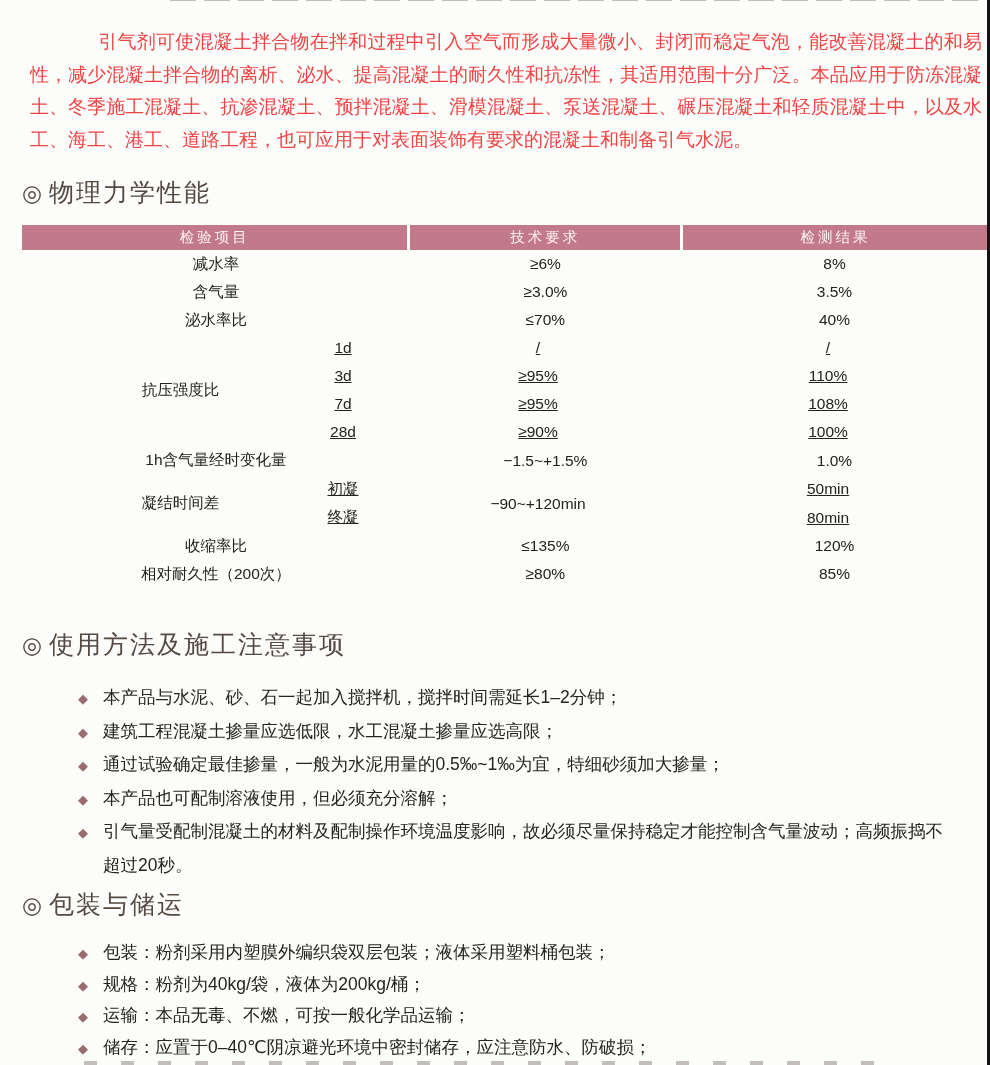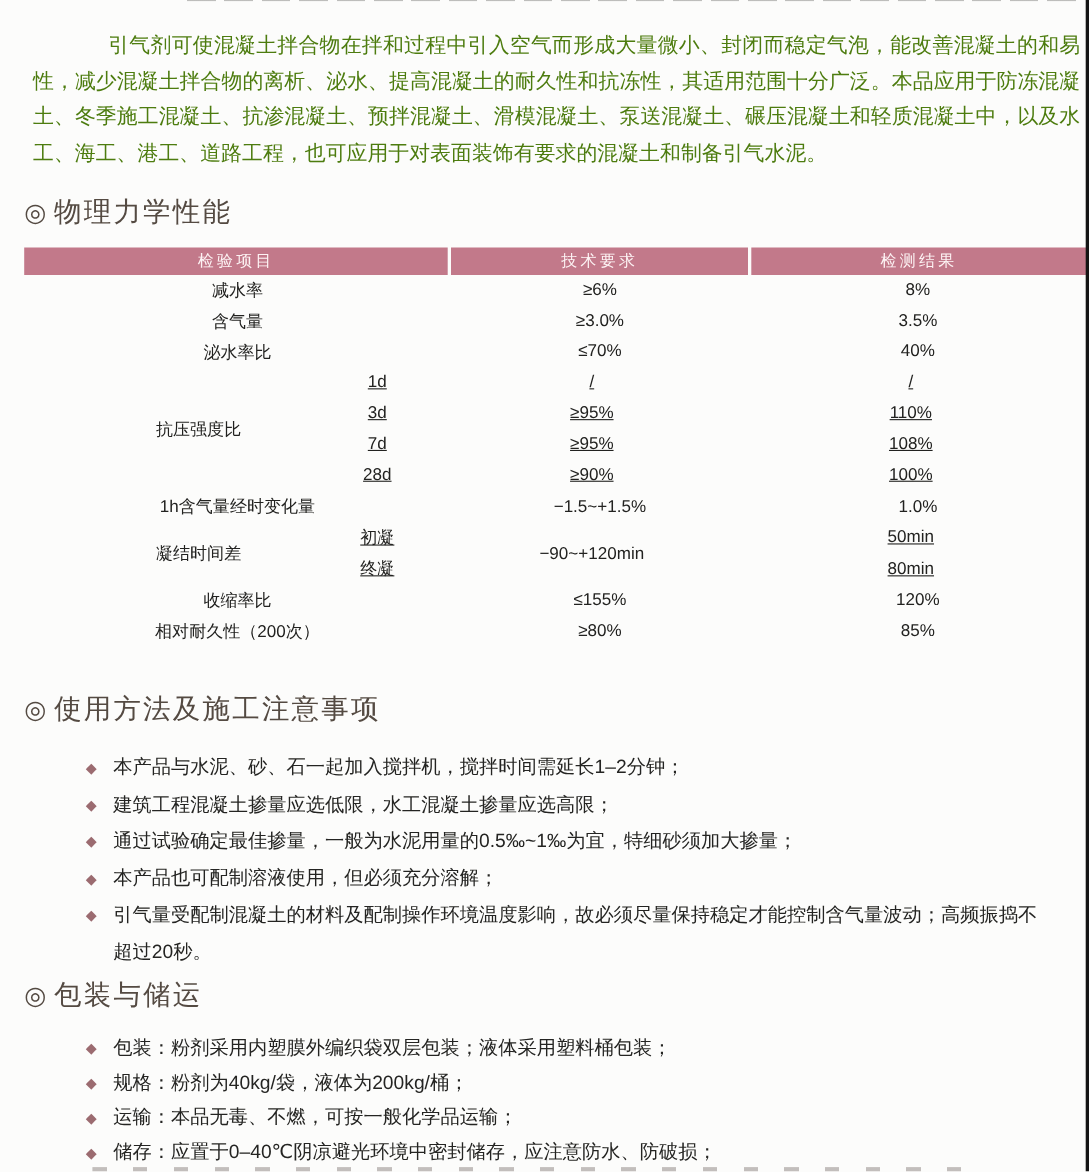--- a/index.html
+++ b/index.html
@@ -26,21 +26,21 @@
     background:repeating-linear-gradient(90deg,#8a8a88 0 26px,transparent 26px 34px);opacity:.55;}
 
   
   .intro{
     margin:26px 10px 0 30px;
     width:952px;
     font-size:19px;
     line-height:32.5px;
     text-align:justify;
     text-indent:3.6em;
-    color:#4d7c0f;
+    color:#ef4444;
   }
 
   
   .sec-head{
     display:flex;align-items:center;gap:7px;
     margin-left:22px;
     color:var(--heading);
   }
   .sec-head .ring{font-size:23px;line-height:1;font-weight:400;transform:translateY(1px);}
   .sec-head .t{font-size:25px;font-weight:normal;letter-spacing:2px;}
@@ -165,21 +165,21 @@
       </div>
       <div class="grp-one c2">−90~+120min</div>
       <div class="grp-col c3">
         <div class="grp-sub tall">50min</div>
         <div class="grp-sub tall">80min</div>
       </div>
     </div>
 
     <div class="trow">
       <div class="td c1">收缩率比</div>
-      <div class="td c2">≤155%</div>
+      <div class="td c2">≤135%</div>
       <div class="td c3">120%</div>
     </div>
     <div class="trow">
       <div class="td c1">相对耐久性（200次）</div>
       <div class="td c2">≥80%</div>
       <div class="td c3">85%</div>
     </div>
   </div>
 
   <div class="sec-head h2">

